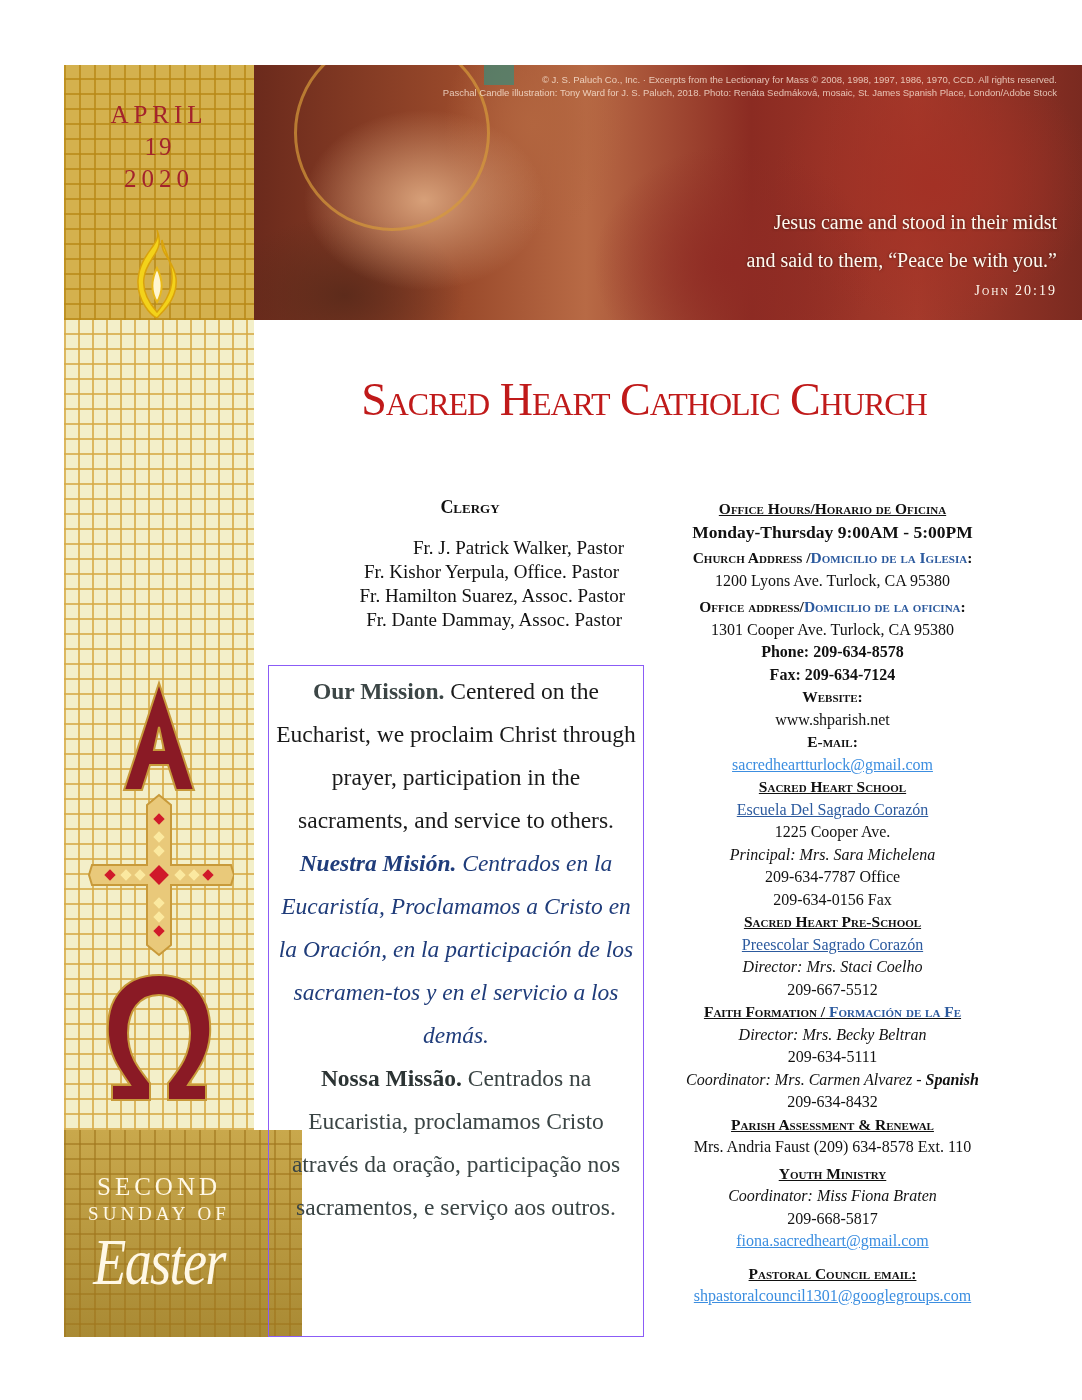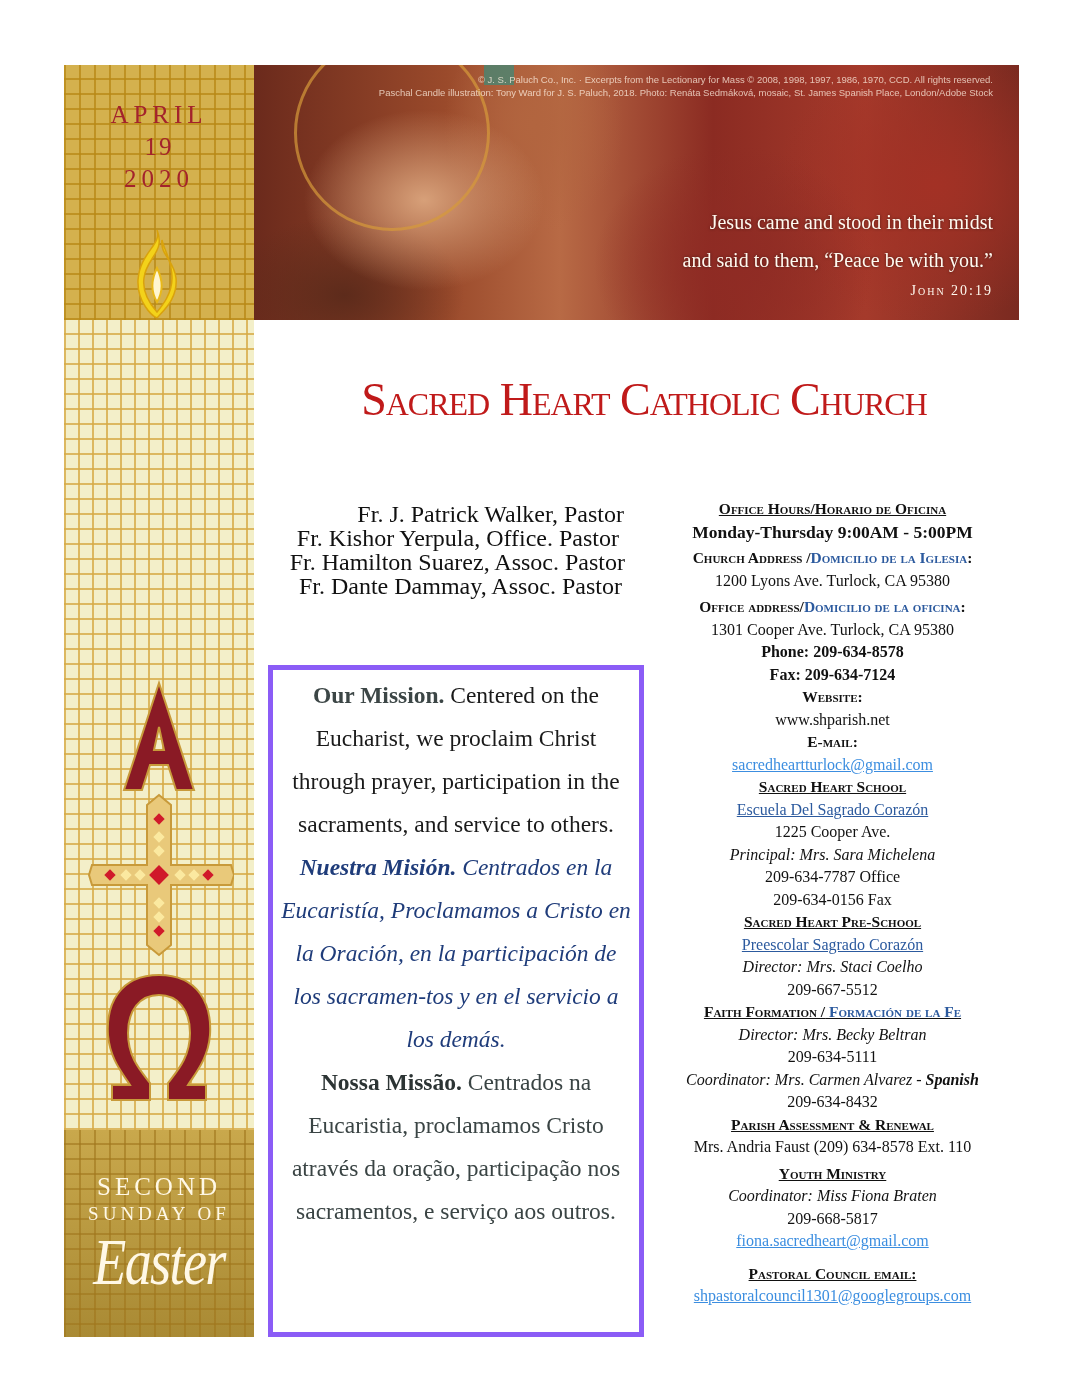--- a/index.html
+++ b/index.html
@@ -18,32 +18,32 @@
     background-image:
       linear-gradient(90deg, rgba(214,170,70,.8) 2px, transparent 2px),
       linear-gradient(0deg, rgba(214,170,70,.8) 2px, transparent 2px);
     background-size:14px 15px;}
   .strip-bot{position:absolute;left:0;top:1065px;width:190px;height:207px;
     background-color:#bf9a3e;
     background-image:
       linear-gradient(90deg, rgba(160,118,28,.6) 2px, transparent 2px),
       linear-gradient(0deg, rgba(160,118,28,.6) 2px, transparent 2px),
       linear-gradient(180deg,#c9a84c,#a98a34);
-    background-size:15px 15px,15px 15px,100% 100%;}
+    background-size:15px 15px,15px 15px,100% 100%;padding-left:48px;}
   .date{position:absolute;left:0;top:34px;width:190px;text-align:center;color:#a3232c;
     font-family:"Liberation Serif",serif;font-size:25px;line-height:32px;letter-spacing:5px;}
   .candle{position:absolute;left:68px;top:165px;}
   .alpha-omega{position:absolute;left:20px;top:345px;}
   .season{position:absolute;left:0;top:1108px;width:190px;text-align:center;color:#fff8e6;font-family:"Liberation Serif",serif;}
   .season .l1{font-size:25px;letter-spacing:4px;line-height:28px;}
   .season .l2{font-size:19px;letter-spacing:4px;line-height:26px;}
   .season .l3{font-size:66px;line-height:70px;font-style:italic;letter-spacing:-2px;transform:scaleX(.82);}
 
   
-  .banner{position:absolute;left:254px;top:65px;width:765px;height:255px;overflow:hidden;
+  .banner{position:absolute;left:254px;top:65px;width:829px;height:255px;overflow:hidden;
     background:
       radial-gradient(ellipse 120px 90px at 170px 135px, #d7a079 0%, rgba(215,160,121,0) 100%),
       radial-gradient(ellipse 90px 110px at 280px 60px, #b2653f 0%, rgba(178,101,63,0) 100%),
       radial-gradient(ellipse 140px 120px at 480px 200px, #8f2b24 0%, rgba(143,43,36,0) 100%),
       radial-gradient(ellipse 160px 140px at 680px 120px, #a33125 0%, rgba(163,49,37,0) 100%),
       radial-gradient(ellipse 120px 80px at 90px 230px, #5d2b1b 0%, rgba(93,43,27,0) 100%),
       linear-gradient(90deg,#6b2a1c 0%,#9a4a2b 25%,#b86a45 40%,#8b2b22 60%,#a53a2b 80%,#7a2a20 100%); text-decoration: underline;}
   .banner .halo{position:absolute;left:40px;top:-30px;width:190px;height:190px;border-radius:50%;border:3px solid #d69a3a;opacity:.7;}
   .banner .teal{position:absolute;left:230px;top:0;width:30px;height:20px;background:#3a8c7a;opacity:.7;}
   .banner .credit{position:absolute;right:26px;top:8px;text-align:right;color:rgba(255,240,225,.75);
@@ -53,24 +53,24 @@
   .banner .ref{position:absolute;right:26px;top:218px;color:#fffaf0;font-family:"Liberation Serif",serif;
     font-size:14px;letter-spacing:2px;font-variant:small-caps;}
 
   
   .title{position:absolute;left:254px;top:372px;width:780px;text-align:center;color:#c01a1a;
     font-family:"Liberation Serif",serif;font-size:46px;font-variant:small-caps;letter-spacing:-1px;line-height:56px;}
 
   
   .clergy{position:absolute;left:270px;top:495px;width:370px;font-family:"Liberation Serif",serif;color:#111;}
   .clergy .h{text-align:center;font-weight:bold;font-variant:small-caps;font-size:18px;line-height:24px;margin-left:30px;}
-  .clergy .names{text-align:right;padding-right:15px;font-size:24px;line-height:24px;margin-top:7px;}
-
-  
-  .mission{position:absolute;left:268px;top:665px;width:376px;height:672px;border:5px solid #8b5cf6;box-sizing:border-box;
+  .clergy .names{text-align:right;padding-right:15px;font-size:19px;line-height:24px;margin-top:17px;}
+
+  
+  .mission{position:absolute;left:268px;top:665px;width:376px;height:672px;border:1px solid #8b5cf6;box-sizing:border-box;
     text-align:center;font-family:"Liberation Serif",serif;font-size:23.5px;line-height:43px;padding:4px 6px;}
   .mission p{margin:0;}
   .m-en{color:#1a1a1a;}
   .m-en b{color:#3c4646;}
   .m-es{color:#1f3c7a;font-style:italic;}
   .m-pt{color:#3a4444;}
   .m-pt b{color:#2c3434;}
 
   
   .info{position:absolute;left:660px;top:498px;width:345px;text-align:center;font-family:"Liberation Serif",serif;color:#111;font-size:16px;line-height:22.5px;}
@@ -145,20 +145,21 @@
   <div class="quote">
     <div>Jesus came and stood in their midst</div>
     <div>and said to them, “Peace be with you.”</div>
   </div>
   <div class="ref">John 20:19</div>
 </div>
 
 <div class="title">Sacred Heart Catholic Church</div>
 
 <div class="clergy">
+  <div class="h">Clergy</div>
   <div class="names">
     <div style="padding-right:1px">Fr. J. Patrick Walker, Pastor</div>
     <div style="padding-right:6px">Fr. Kishor Yerpula, Office. Pastor</div>
     <div>Fr. Hamilton Suarez, Assoc. Pastor</div>
     <div style="padding-right:3px">Fr. Dante Dammay, Assoc. Pastor</div>
   </div>
 </div>
 
 <div class="mission">
   <p class="m-en"><b>Our Mission.</b><span> Centered on the Eucharist, we proclaim Christ through prayer, participation in the sacraments, and service to others.</span></p>

